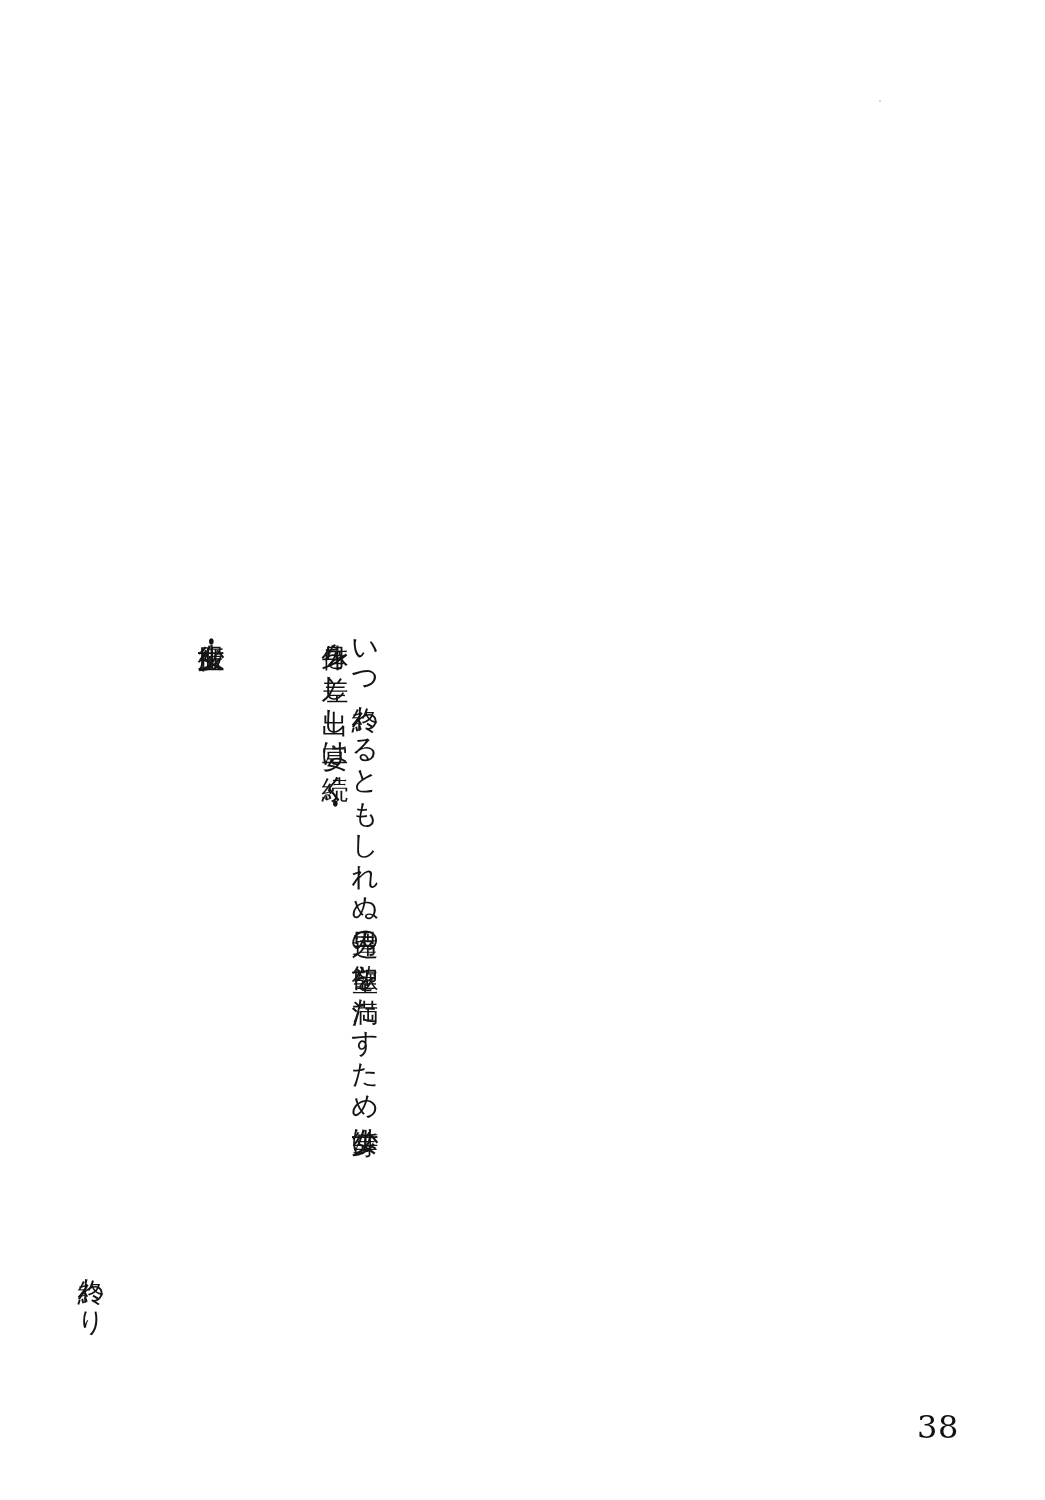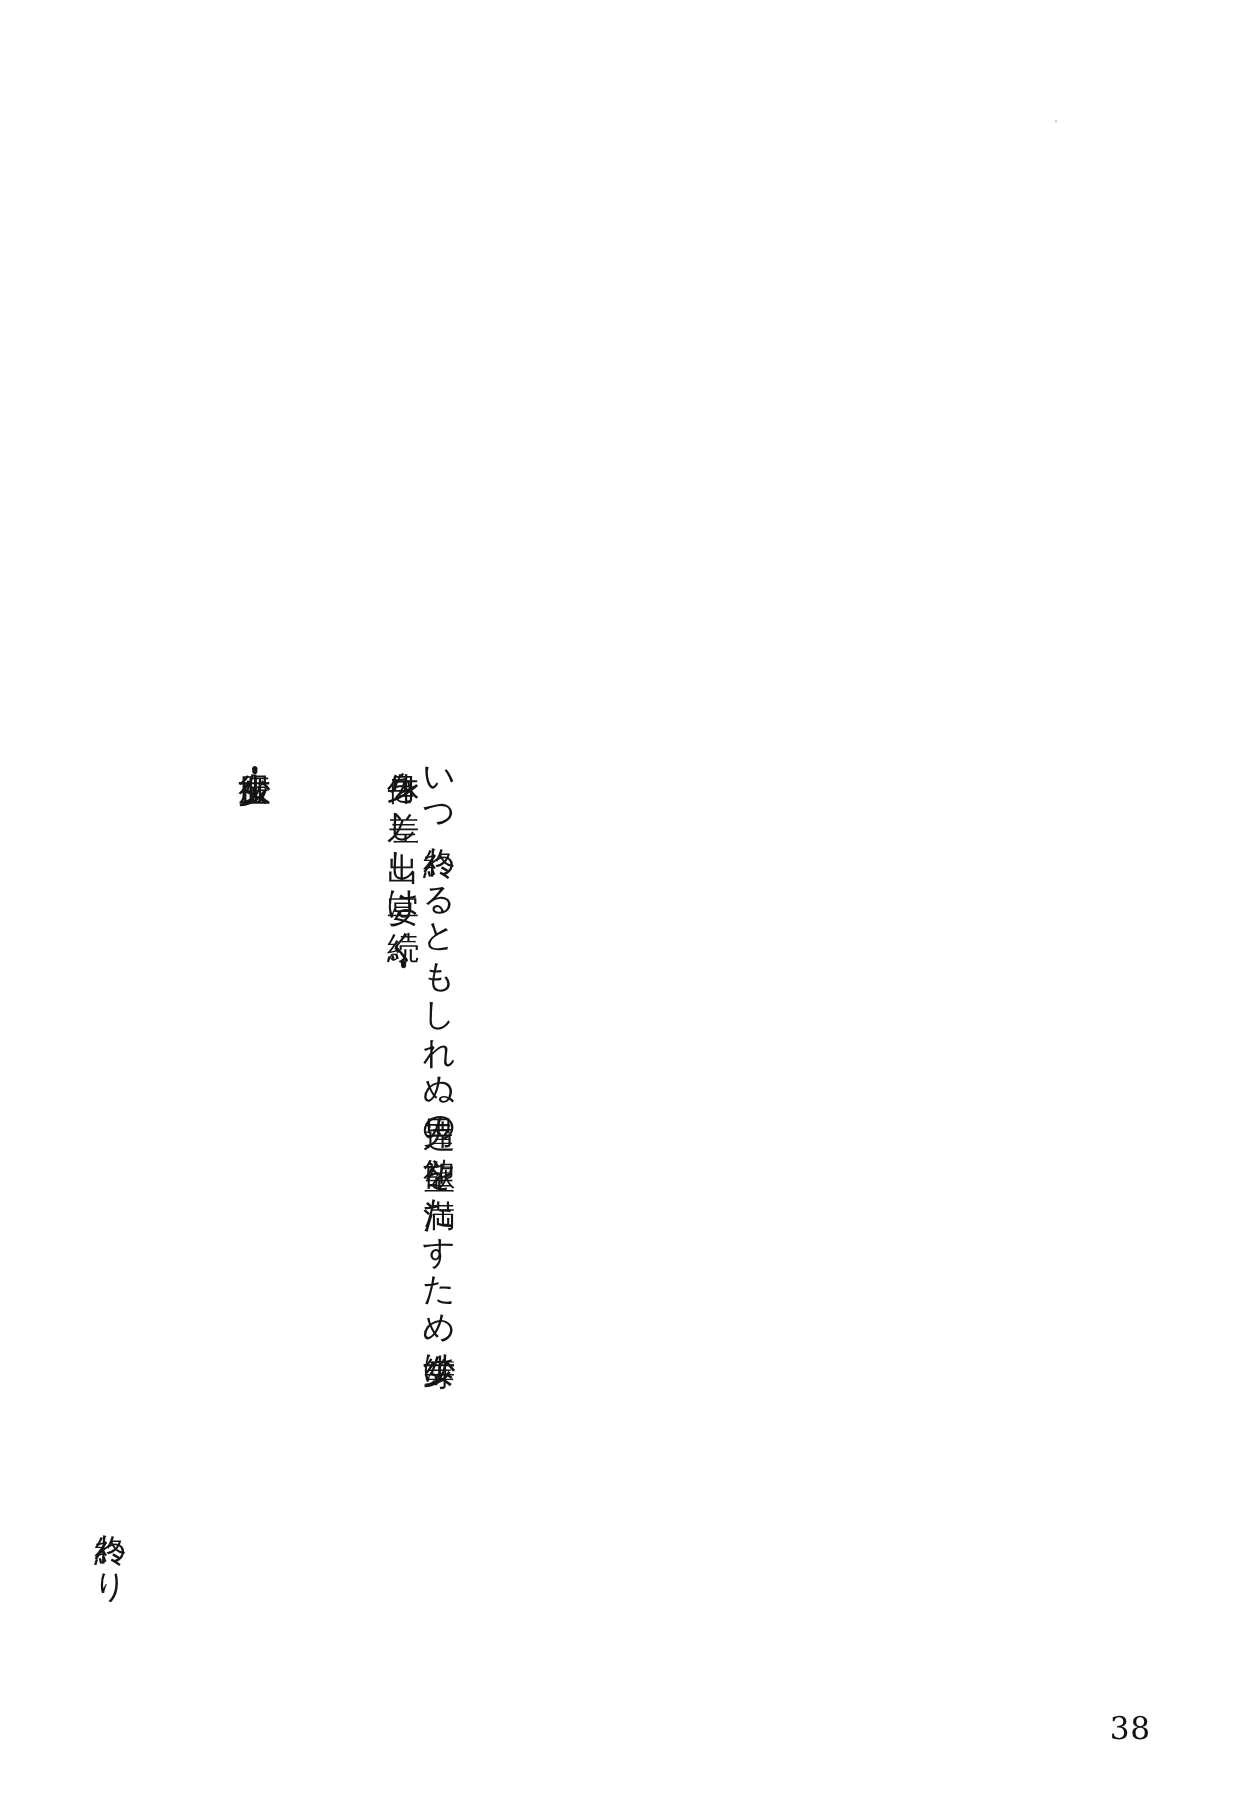--- a/index.html
+++ b/index.html
@@ -43,22 +43,22 @@
     font-size: 27px;
   }
   .col-end {
     top: 1258px;
     left: 78px;
     font-size: 27px;
   }
   .page-number {
     position: absolute;
     right: 86px;
-    bottom: 44px;
-    font-size: 26px;
+    bottom: 54px;
+    font-size: 32px;
     font-family: "DejaVu Serif", "Liberation Serif", serif;
     color: #111111;
     letter-spacing: 0.02em;
   }
   .speck {
     position: absolute;
     left: 879px;
     top: 100px;
     width: 2px;
     height: 2px;

